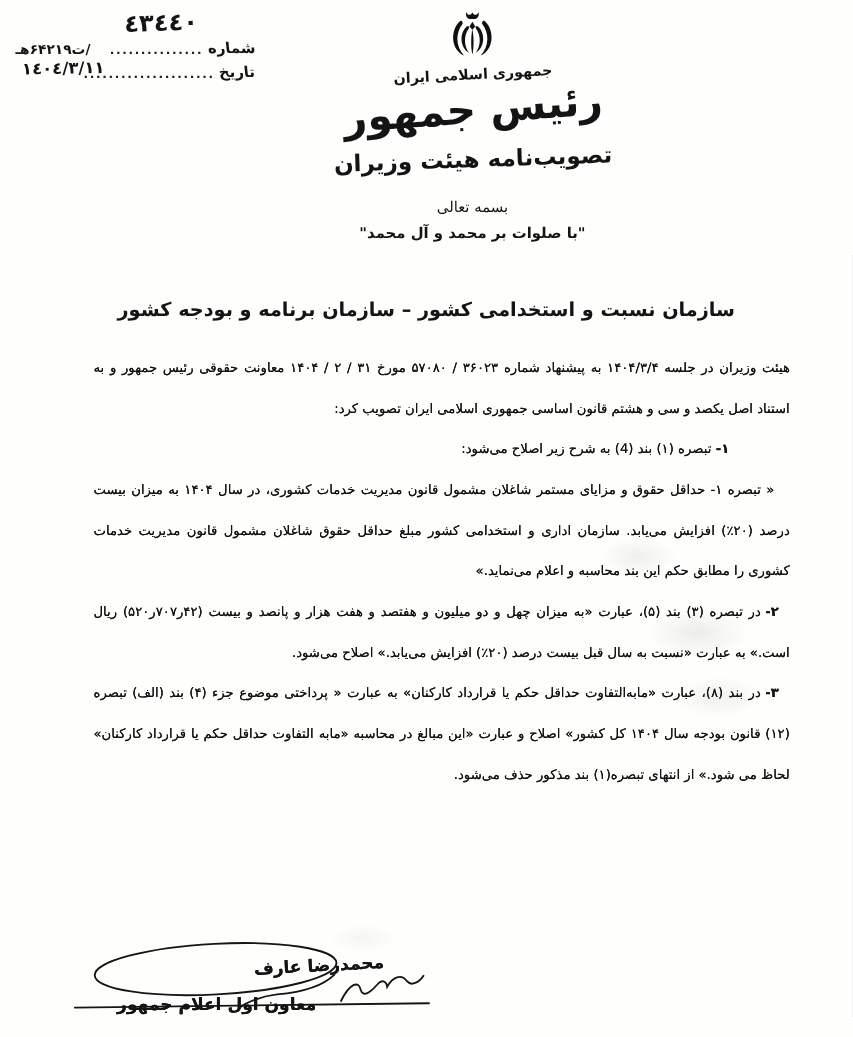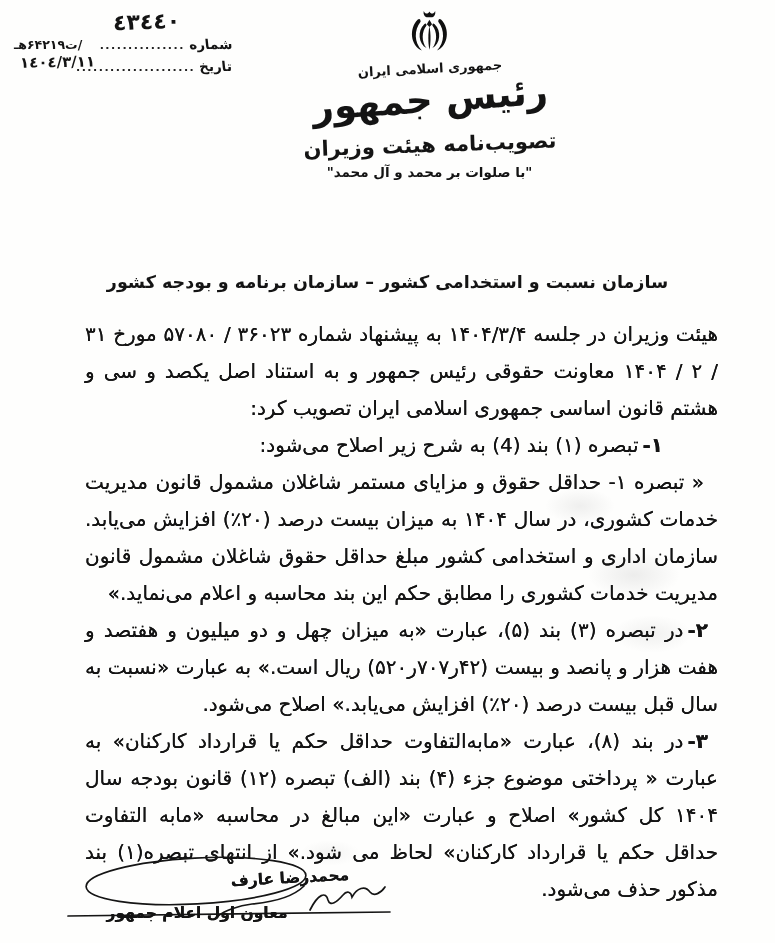--- a/index.html
+++ b/index.html
@@ -45,21 +45,21 @@
   .bismillah{font-size:13.5px;margin-top:24px;}
   .salavat{font-size:13.5px;font-weight:bold;margin-top:7px;}
   
   .recipient{
     position:absolute;top:272px;left:0;right:0;
     text-align:center;font-size:17.5px;font-weight:bold;
   }
   
   .bodycol{
     position:absolute;top:316px;right:57px;left:57px;
-    font-size:20px;line-height:37px;
+    font-size:12px;line-height:37px;
     text-align:justify;
     margin-left:28px;
   }
   .bodycol p{margin:0;text-shadow:0 0 .4px currentColor;}
   .p-intro{text-indent:0;}
   .p-amend{text-indent:20px;}
   .p-item-head{text-indent:55px;}
   .p-quote{text-indent:14px;}
   .p-item{text-indent:10px;}
   .itemnum{font-weight:bold;margin-left:4px;}
@@ -110,20 +110,21 @@
         <path d="M30 23.5 c-1.9 9 -1.9 22.5 0 30.5 c1.9 -8 1.9 -21.5 0 -30.5 z"></path>
         <path d="M33.8 22.5 c6.6 8 6.6 21.5 0 29.5 c10.6 -5.5 12.2 -22.8 3 -31.2 c-1.9 -1.7 -3 -0.6 -3 1.7 z"></path>
         <path d="M26.2 22.5 c-6.6 8 -6.6 21.5 0 29.5 c-10.6 -5.5 -12.2 -22.8 -3 -31.2 c1.9 -1.7 3 -0.6 3 1.7 z"></path>
         <path d="M41.5 17.5 c8.6 10.6 8.6 27 -1.6 37.5 c14.7 -6 17.2 -28.4 5.6 -40 c-2.5 -2.4 -4 -0.6 -4 2.5 z"></path>
         <path d="M18.5 17.5 c-8.6 10.6 -8.6 27 1.6 37.5 c-14.7 -6 -17.2 -28.4 -5.6 -40 c2.5 -2.4 4 -0.6 4 2.5 z"></path>
       </g>
     </svg>
     <div class="country">جمهوری اسلامی ایران</div>
     <div class="office">رئیس جمهور</div>
     <div class="doctype">تصویب‌نامه هیئت وزیران</div>
+    <div class="bismillah">بسمه تعالی</div>
     <div class="salavat">"با صلوات بر محمد و آل محمد"</div>
   </div>
 
   <div class="recipient">سازمان نسبت و استخدامی کشور – سازمان برنامه و بودجه کشور</div>
 
   <div class="bodycol">
     <p class="p-intro">هیئت وزیران در جلسه ۱۴۰۴/۳/۴ به پیشنهاد شماره ۳۶۰۲۳ / ۵۷۰۸۰ مورخ ۳۱ / ۲ / ۱۴۰۴ معاونت حقوقی رئیس جمهور و به استناد اصل یکصد و سی و هشتم قانون اساسی جمهوری اسلامی ایران تصویب کرد:</p>
     <p class="p-item-head"><b class="itemnum">۱-</b><span>تبصره (۱) بند (4) به شرح زیر اصلاح می‌شود:</span></p>
     <p class="p-quote">« تبصره ۱- حداقل حقوق و مزایای مستمر شاغلان مشمول قانون مدیریت خدمات کشوری، در سال ۱۴۰۴ به میزان بیست درصد (۲۰٪) افزایش می‌یابد. سازمان اداری و استخدامی کشور مبلغ حداقل حقوق شاغلان مشمول قانون مدیریت خدمات کشوری را مطابق حکم این بند محاسبه و اعلام می‌نماید.»</p>
     <p class="p-item"><b class="itemnum">۲-</b><span>در تبصره (۳) بند (۵)، عبارت «به میزان چهل و دو میلیون و هفتصد و هفت هزار و پانصد و بیست (۴۲ر۷۰۷ر۵۲۰) ریال است.» به عبارت «نسبت به سال قبل بیست درصد (۲۰٪) افزایش می‌یابد.» اصلاح می‌شود.</span></p>

